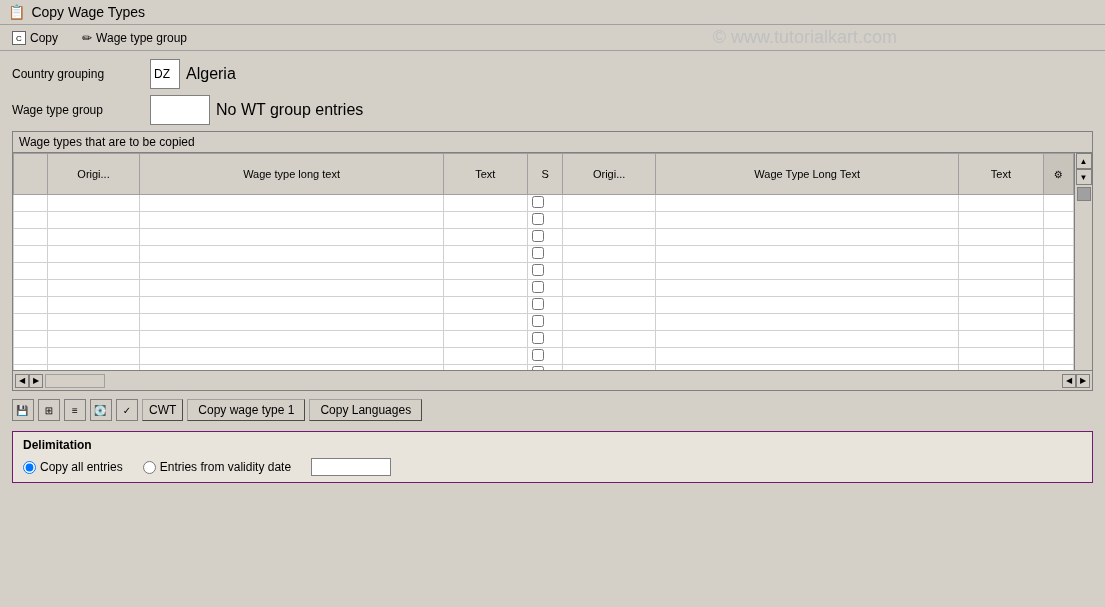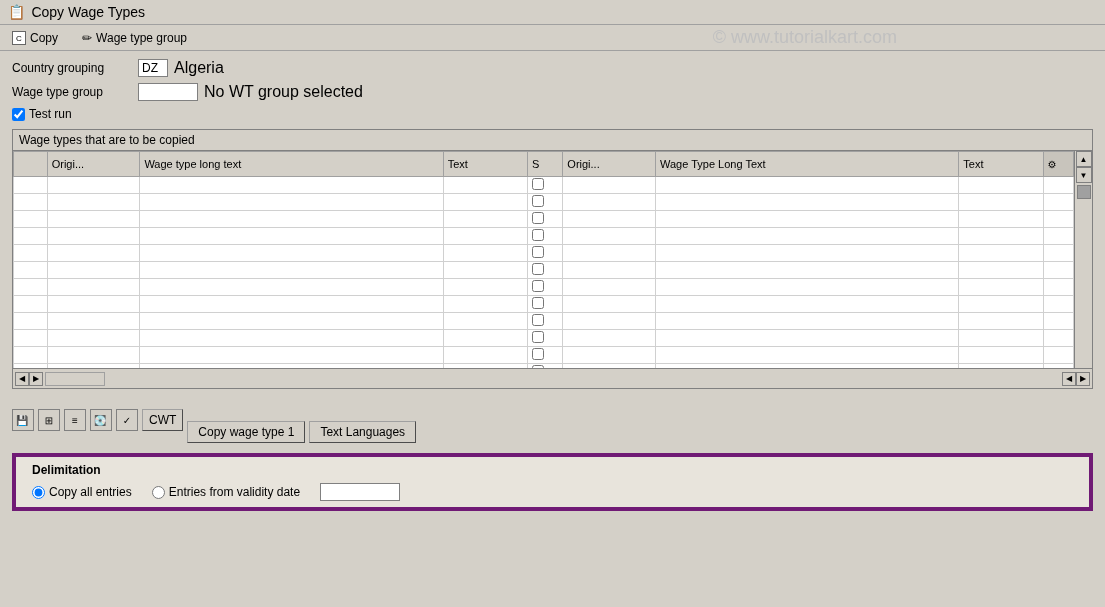--- a/index.html
+++ b/index.html
@@ -66,21 +66,22 @@
     }
     .form-label {
       width: 120px;
       font-size: 12px;
     }
     .form-input {
       border: 1px solid #808080;
       background: white;
       padding: 1px 3px;
       font-size: 12px;
-      height: 18px;
+      height: 30px;
+      margin-left: 12px;
     }
     .form-input-small {
       width: 30px;
     }
     .form-input-medium {
       width: 60px;
     }
     .form-text {
       font-size: 16px;
     }
@@ -105,22 +106,22 @@
       border-bottom: 1px solid #808080;
     }
     table {
       width: 100%;
       border-collapse: collapse;
       font-size: 11px;
     }
     th {
       background: #d4d0c8;
       border: 1px solid #a0a0a0;
-      padding: 6px 4px;
-      text-align: left;
+      padding: 14px 4px;
+      text-align: center;
       font-weight: normal;
       white-space: nowrap;
     }
     td {
       border: 1px solid #d0d0d0;
       padding: 1px 4px;
       height: 16px;
       background: white;
     }
     .row-num-col { width: 20px; }
@@ -193,34 +194,33 @@
       cursor: pointer;
       font-size: 10px;
     }
     .action-btn {
       background: #d4d0c8;
       border: 1px outset #a0a0a0;
       padding: 2px 10px;
       font-size: 12px;
       cursor: pointer;
       height: 22px;
-      margin-top: 24px;
     }
     .cwt-btn {
       background: #d4d0c8;
       border: 1px outset #a0a0a0;
       padding: 2px 6px;
       font-size: 12px;
       cursor: pointer;
       height: 22px;
     }
     .delimitation-section {
-      border: 4px solid #701a75;
+      border: 1px solid #701a75;
       background: #e8e4dc;
-      padding: 6px 16px;
+      padding: 6px 10px;
       margin-top: 2px;
     }
     .delim-title {
       font-size: 12px;
       font-weight: bold;
       margin-bottom: 6px;
     }
     .delim-row {
       display: flex;
       align-items: center;
@@ -275,27 +275,23 @@
 
     <div class="form-row">
       <span class="form-label">Country grouping</span>
       <input type="text" class="form-input form-input-small" value="DZ" style="">
       <span class="form-text">Algeria</span>
     </div>
 
     <div class="form-row">
       <span class="form-label">Wage type group</span>
       <input type="text" class="form-input form-input-medium" value="" style="">
-      <span class="form-text">No WT group selected</span>
-    </div>
-
-    <div class="checkbox-row">
-      <input type="checkbox" checked="" style="">
-      <span>Test run</span>
-    </div>
+      <span class="form-text">No WT group entries</span>
+    </div>
+
 
     <div class="table-section">
       <div class="table-title">Wage types that are to be copied</div>
       <div class="table-container">
         <div class="table-inner">
           <table>
             <thead>
               <tr>
                 <th class="row-num-col"></th>
                 <th class="orig-col">Origi...</th>
@@ -475,21 +471,21 @@
         <span>≡</span>
       </div>
       <div class="tool-btn">
         <span>💽</span>
       </div>
       <div class="tool-btn">
         <span>✓</span>
       </div>
       <button class="cwt-btn">CWT</button>
       <button class="action-btn">Copy wage type 1</button>
-      <button class="action-btn">Text Languages</button>
+      <button class="action-btn">Copy Languages</button>
     </div>
 
     <div class="delimitation-section">
       <div class="delim-title">Delimitation</div>
       <div class="delim-row">
         <div class="radio-group">
           <input type="radio" name="delim" checked="" style="">
           <span>Copy all entries</span>
         </div>
         <div class="radio-group">

